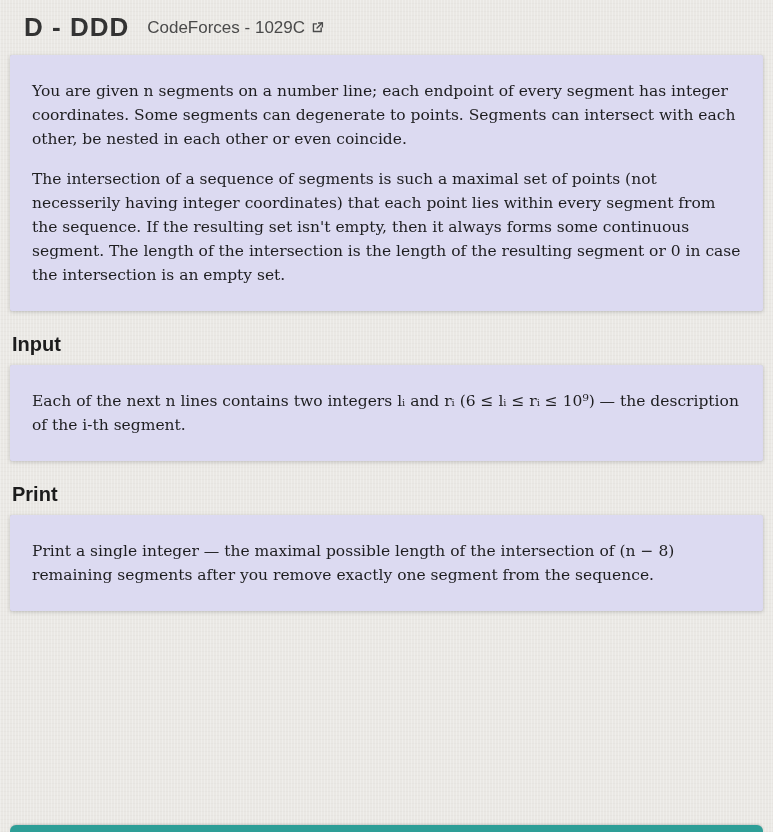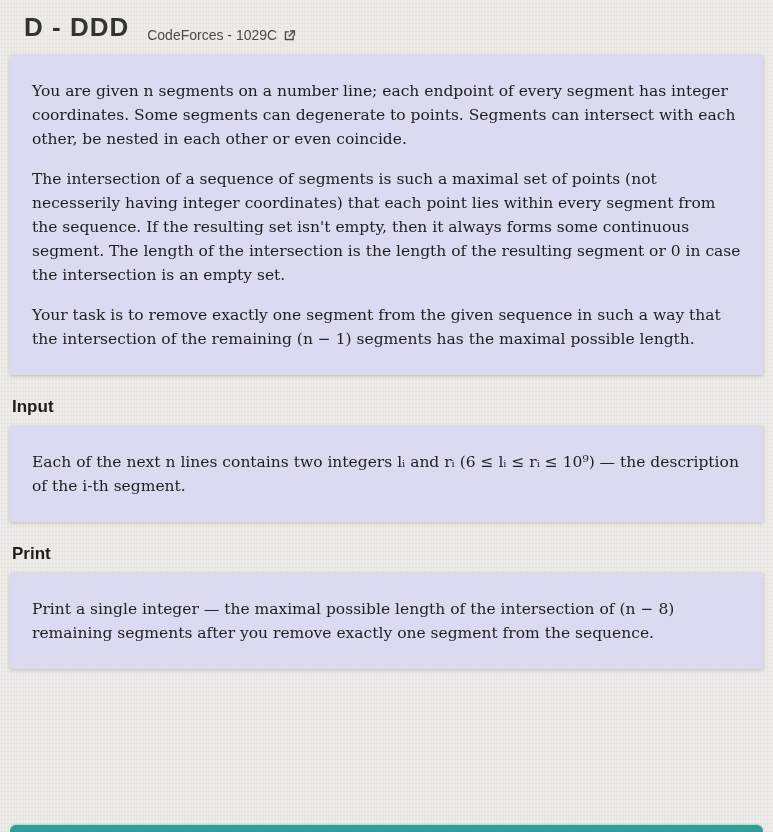--- a/index.html
+++ b/index.html
@@ -15,49 +15,49 @@
     width:773px;height:832px;overflow:hidden;position:relative;
     background:var(--page-bg);
     background-image:
       linear-gradient(90deg, rgba(255,255,255,0.25) 1px, transparent 1px),
       linear-gradient(0deg, rgba(0,0,0,0.015) 1px, transparent 1px);
     background-size:3px 3px,4px 4px;
     font-family:"DejaVu Serif", serif;
     color:var(--text);
   }
   .header{
-    display:flex;align-items:flex-end;gap:18px;
+    display:flex;align-items:center;gap:18px;
     padding:12px 24px 8px 24px;
     font-family:"Liberation Sans", sans-serif;
   }
   .page-title{
     margin:0;font-size:26px;font-weight:600;color:#333;
     letter-spacing:1px;
   }
   .source-link{
     display:inline-flex;align-items:center;gap:6px;
-    font-size:14px;color:#4a4a4a;text-decoration:none;cursor:pointer;
+    font-size:17px;color:#4a4a4a;text-decoration:none;cursor:pointer;
   }
   .source-link svg{display:block;color:#4a4a4a;}
   .card{
     margin:4px 10px 0 10px;
     background:var(--card-bg);
     border-radius:2px;
     padding:8px 22px;
     box-shadow:0 1px 4px rgba(0,0,0,0.18), 0 0 1px rgba(0,0,0,0.1);
   }
   .card p{
     margin:16px 0;
     font-size:15.5px;
     line-height:1.55;
     color:var(--text);
   }
   .section-label{
     font-family:"Liberation Sans", sans-serif;
-    font-size:17px;font-weight:bold;color:#1c1c1c;
+    font-size:20px;font-weight:bold;color:#1c1c1c;
     margin:22px 0 9px 12px;
   }
   .accent-bar{
     position:absolute;left:10px;right:10px;bottom:0;
     height:7px;background:var(--accent-bar);
     border-radius:6px 6px 0 0;
     box-shadow:0 -1px 2px rgba(0,0,0,0.15);
   }
 </style>
 </head>
@@ -72,21 +72,20 @@
       <path d="M9.5 2.5H14V7"></path>
       <path d="M13.5 2.5L7.5 8.5"></path>
     </svg>
   </a>
 </div>
 
 <section class="card">
   <div>
       <p>You are given n segments on a number line; each endpoint of every segment has integer coordinates. Some segments can degenerate to points. Segments can intersect with each other, be nested in each other or even coincide.</p>
       <p>The intersection of a sequence of segments is such a maximal set of points (not necesserily having integer coordinates) that each point lies within every segment from the sequence. If the resulting set isn't empty, then it always forms some continuous segment. The length of the intersection is the length of the resulting segment or 0 in case the intersection is an empty set.</p>
-      <p>Your task is to remove exactly one segment from the given sequence in such a way that the intersection of the remaining (n − 1) segments has the maximal possible length.</p>
     </div>
 </section>
 
 <h2 class="section-label">Input</h2>
 <section class="card">
   <div>
       <p>Each of the next n lines contains two integers lᵢ and rᵢ (6 ≤ lᵢ ≤ rᵢ ≤ 10⁹) — the description of the i-th segment.</p>
     </div>
 </section>
 

